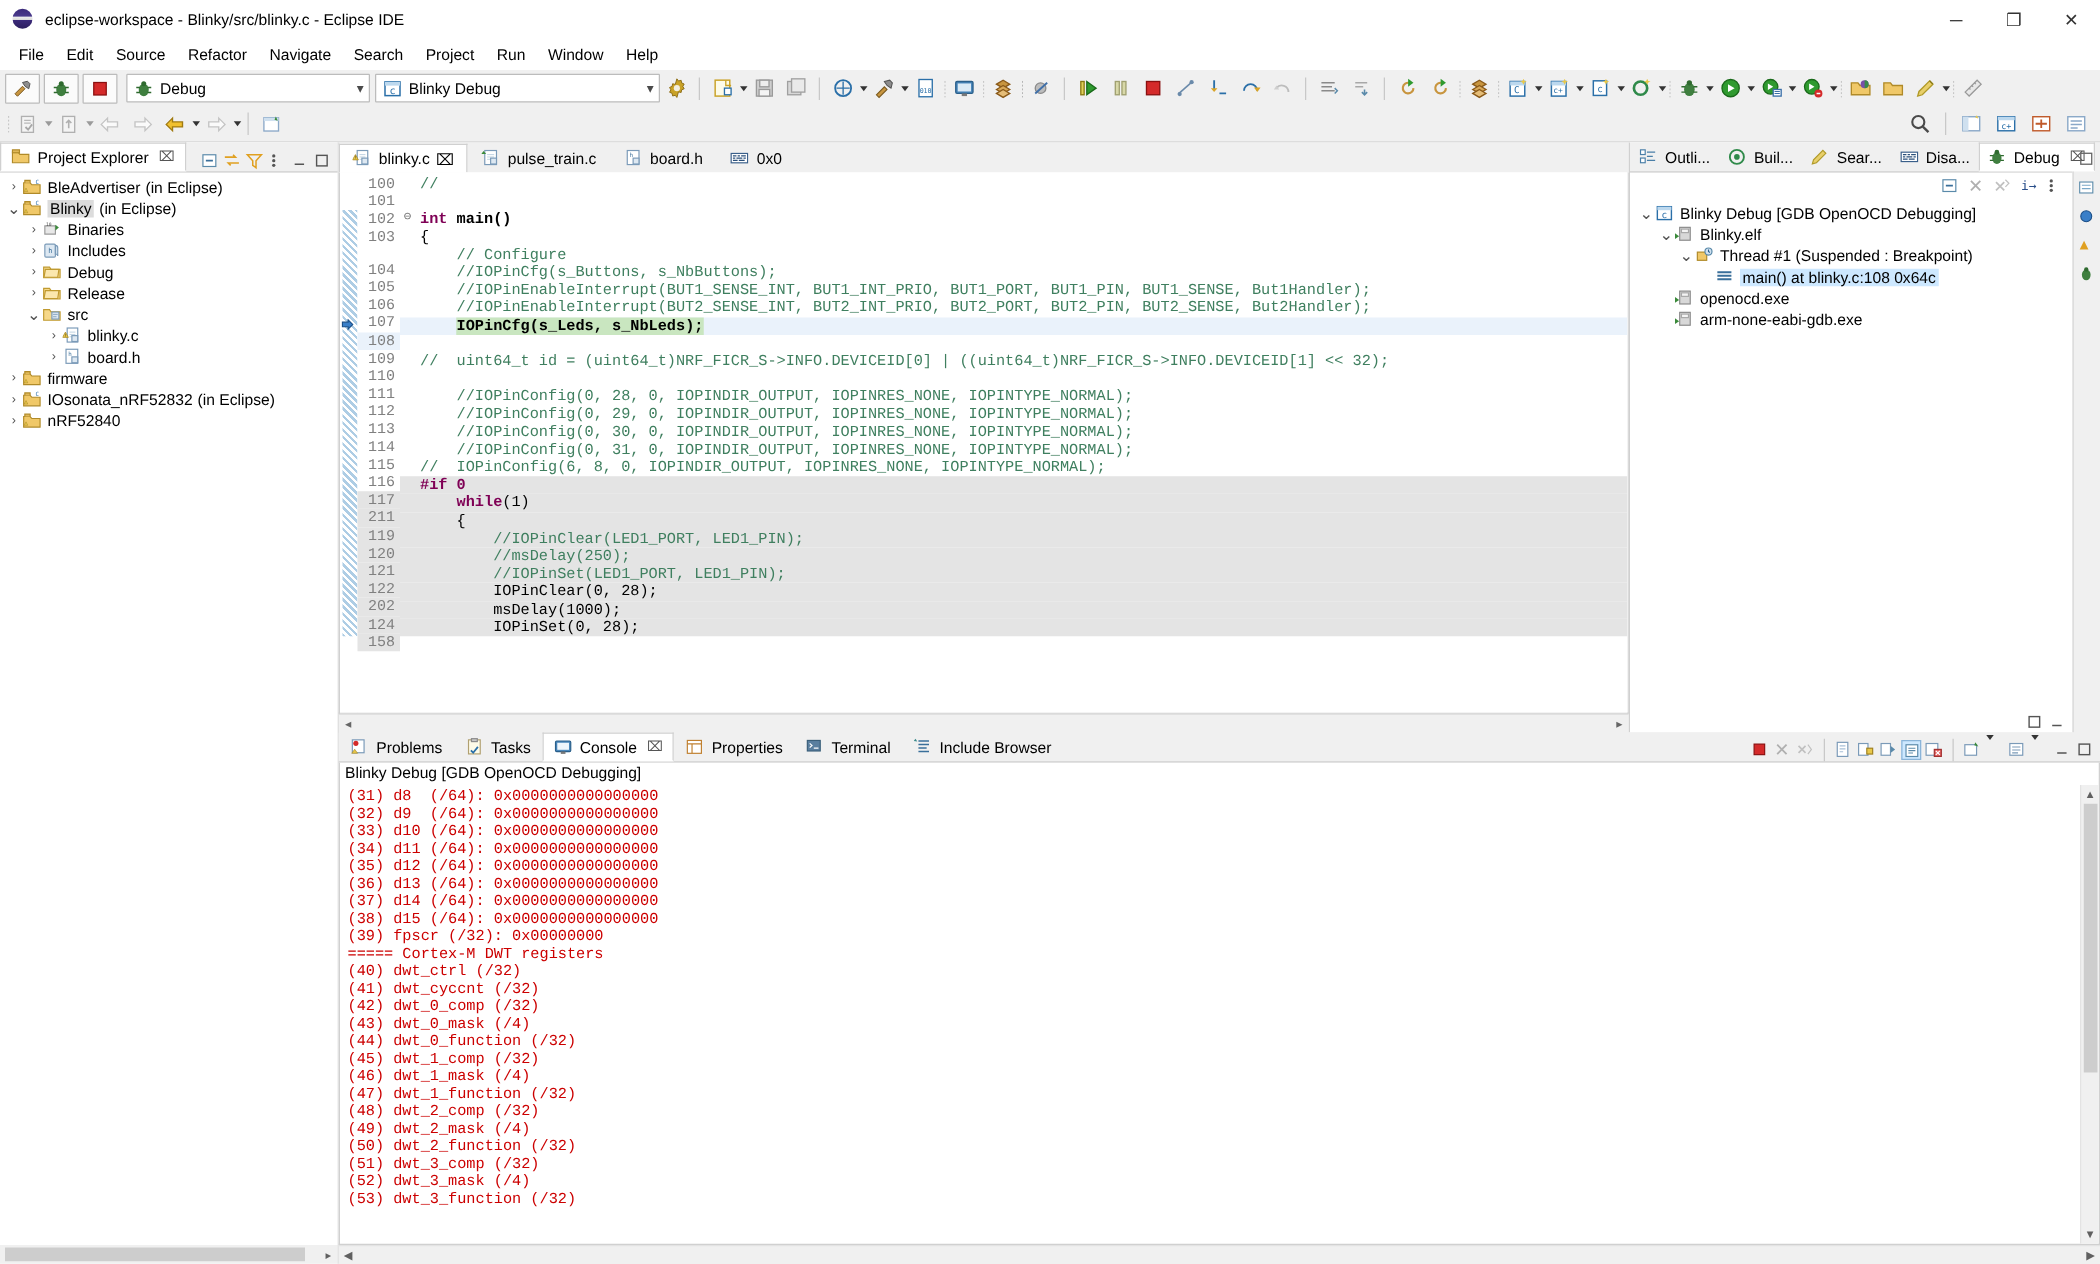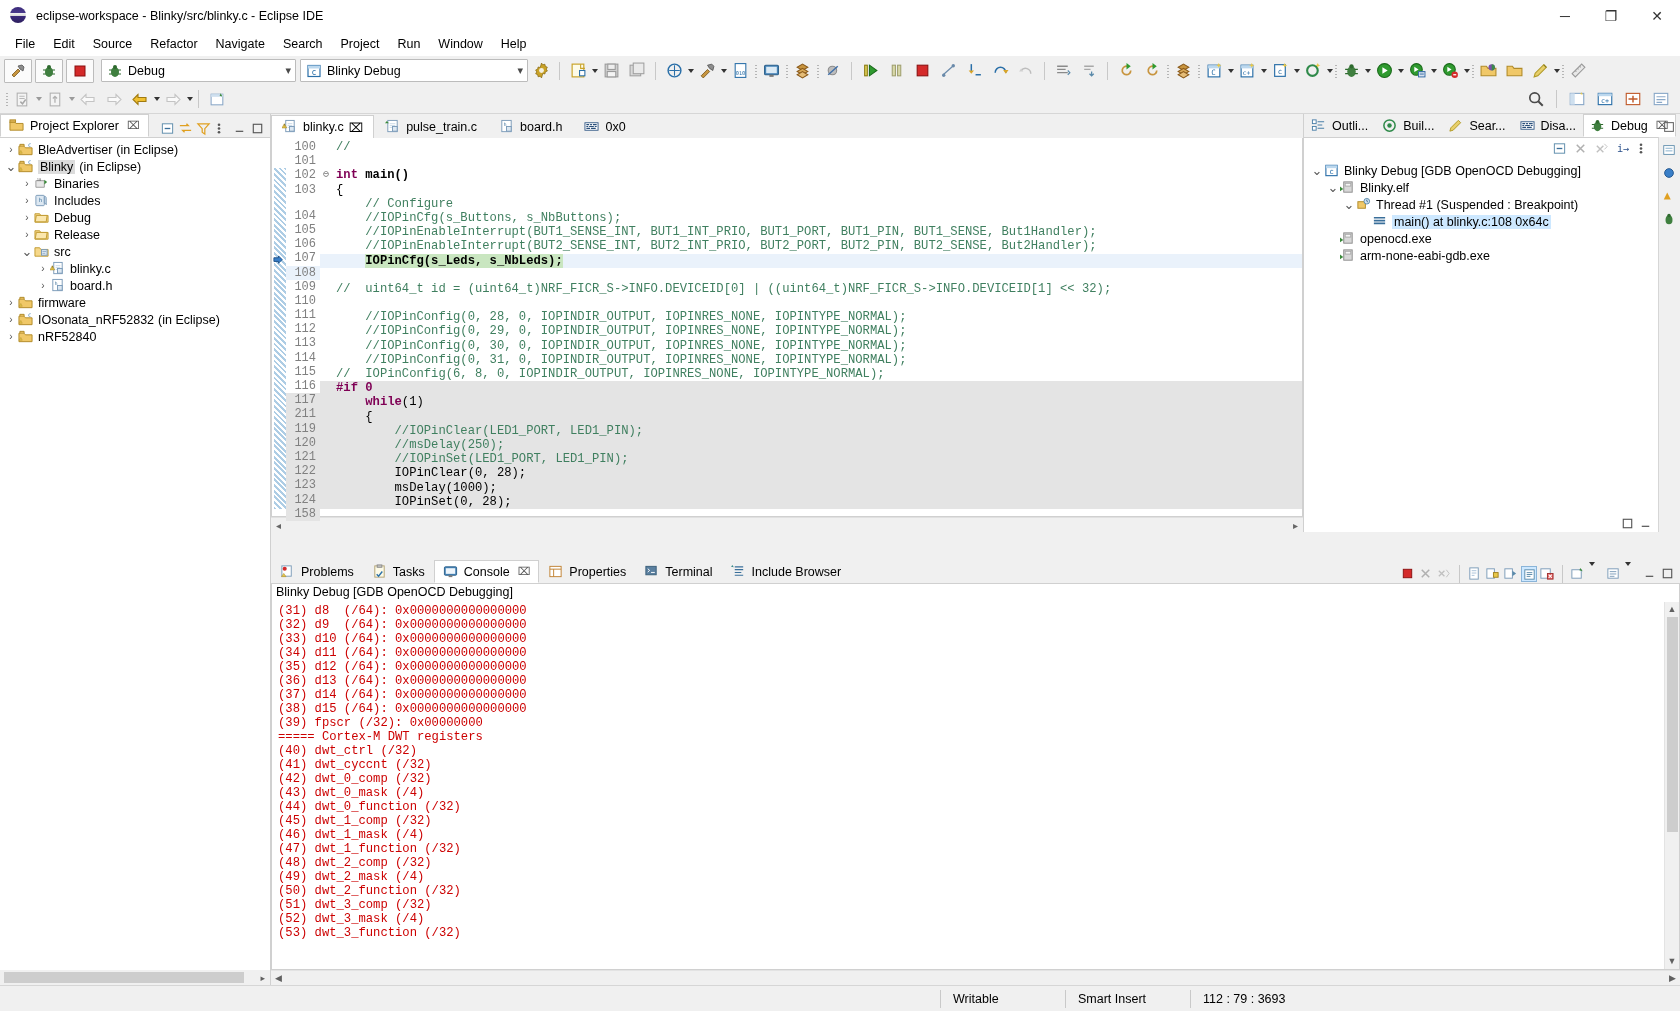--- a/index.html
+++ b/index.html
@@ -124,21 +124,21 @@
   
   .vstrip { width:22px; background:#f0f0f0; border-left:1px solid #d6d6d6; display:flex; flex-direction:column; align-items:center; padding-top:6px; gap:7px; flex:none; }
 
   
   .dtree { flex:1; background:#fff; font-size:12.5px; padding-top:2px; overflow:hidden;}
   .drow { height:17px; display:flex; align-items:center; white-space:nowrap; }
   .drow .ic { margin-right:4px; }
   .dsel { background:#cde8ff; padding:0 2px; }
 
   
-  .console-area { height:425px; display:flex; flex-direction:column; flex:none; background:#f0f0f0;margin-top:28px; }
+  .console-area { height:425px; display:flex; flex-direction:column; flex:none; background:#f0f0f0; }
   .console-title { height:18px; background:#fff; font-size:12.5px; padding:1px 0 0 4px; border-left:1px solid #d0d0d0; border-right:1px solid #d0d0d0;}
   .console-body {
     flex:1; background:#fff; overflow:hidden; position:relative;
     border:1px solid #d0d0d0; border-top:none; display:flex;
   }
   .console-text {
     flex:1; font-family:"Liberation Mono", monospace; font-size:12.2px; line-height:14px;
     color:#cc0000; padding:2px 0 0 6px; white-space:pre; overflow:hidden;
   }
   .vscroll { width:15px; background:#f0f0f0; border-left:1px solid #e3e3e3; display:flex; flex-direction:column; align-items:center; flex:none;}
@@ -805,21 +805,21 @@
                 <div class="ln" style="padding-right: 4px; padding-left: 0px;">113</div>
                 <div class="ln" style="padding-right: 4px; padding-left: 0px;">114</div>
                 <div class="ln" style="padding-right: 4px; padding-left: 0px;">115</div>
                 <div class="ln" style="padding-right: 4px; padding-left: 0px;">116</div>
                 <div class="ln inactive" style="padding-right: 4px; padding-left: 0px;">117</div>
                 <div class="ln inactive" style="padding-right: 4px; padding-left: 0px;">211</div>
                 <div class="ln inactive" style="padding-right: 4px; padding-left: 0px;">119</div>
                 <div class="ln inactive" style="padding-right: 4px; padding-left: 0px;">120</div>
                 <div class="ln inactive" style="padding-right: 4px; padding-left: 0px;">121</div>
                 <div class="ln inactive" style="padding-right: 4px; padding-left: 0px;">122</div>
-                <div class="ln inactive" style="padding-right: 4px; padding-left: 0px;">123</div>
+                <div class="ln inactive" style="padding-right: 4px; padding-left: 0px;">202</div>
                 <div class="ln inactive" style="padding-right: 4px; padding-left: 0px;">124</div>
                 <div class="ln inactive" style="padding-right: 4px; padding-left: 0px;">158</div>
               </div>
             <div class="efold" id="efold">
                 <div class="ln" style="padding: 0px;"></div>
                 <div class="ln" style="padding: 0px;"></div>
                 <div class="ln" style="padding: 0px;">⊖</div>
                 <div class="ln" style="padding: 0px;"></div>
                 <div class="ln" style="padding: 0px;"></div>
                 <div class="ln" style="padding: 0px;"></div>
@@ -1159,22 +1159,13 @@
         </div>
         <div class="hscroll">
           <span class="ar">◀</span>
           <div style="flex:1"></div>
           <span class="ar">▶</span>
         </div>
       </div>
     </div>
   </div>
 
-  <div class="statusbar">
-    <div style="width:940px;"></div>
-    <div class="st-div"></div>
-    <div class="st-cell" style="width:124px;">Writable</div>
-    <div class="st-div"></div>
-    <div class="st-cell" style="width:124px;">Smart Insert</div>
-    <div class="st-div"></div>
-    <div class="st-cell">112 : 79 : 3693</div>
-  </div>
 </div>
 
 </body></html>

